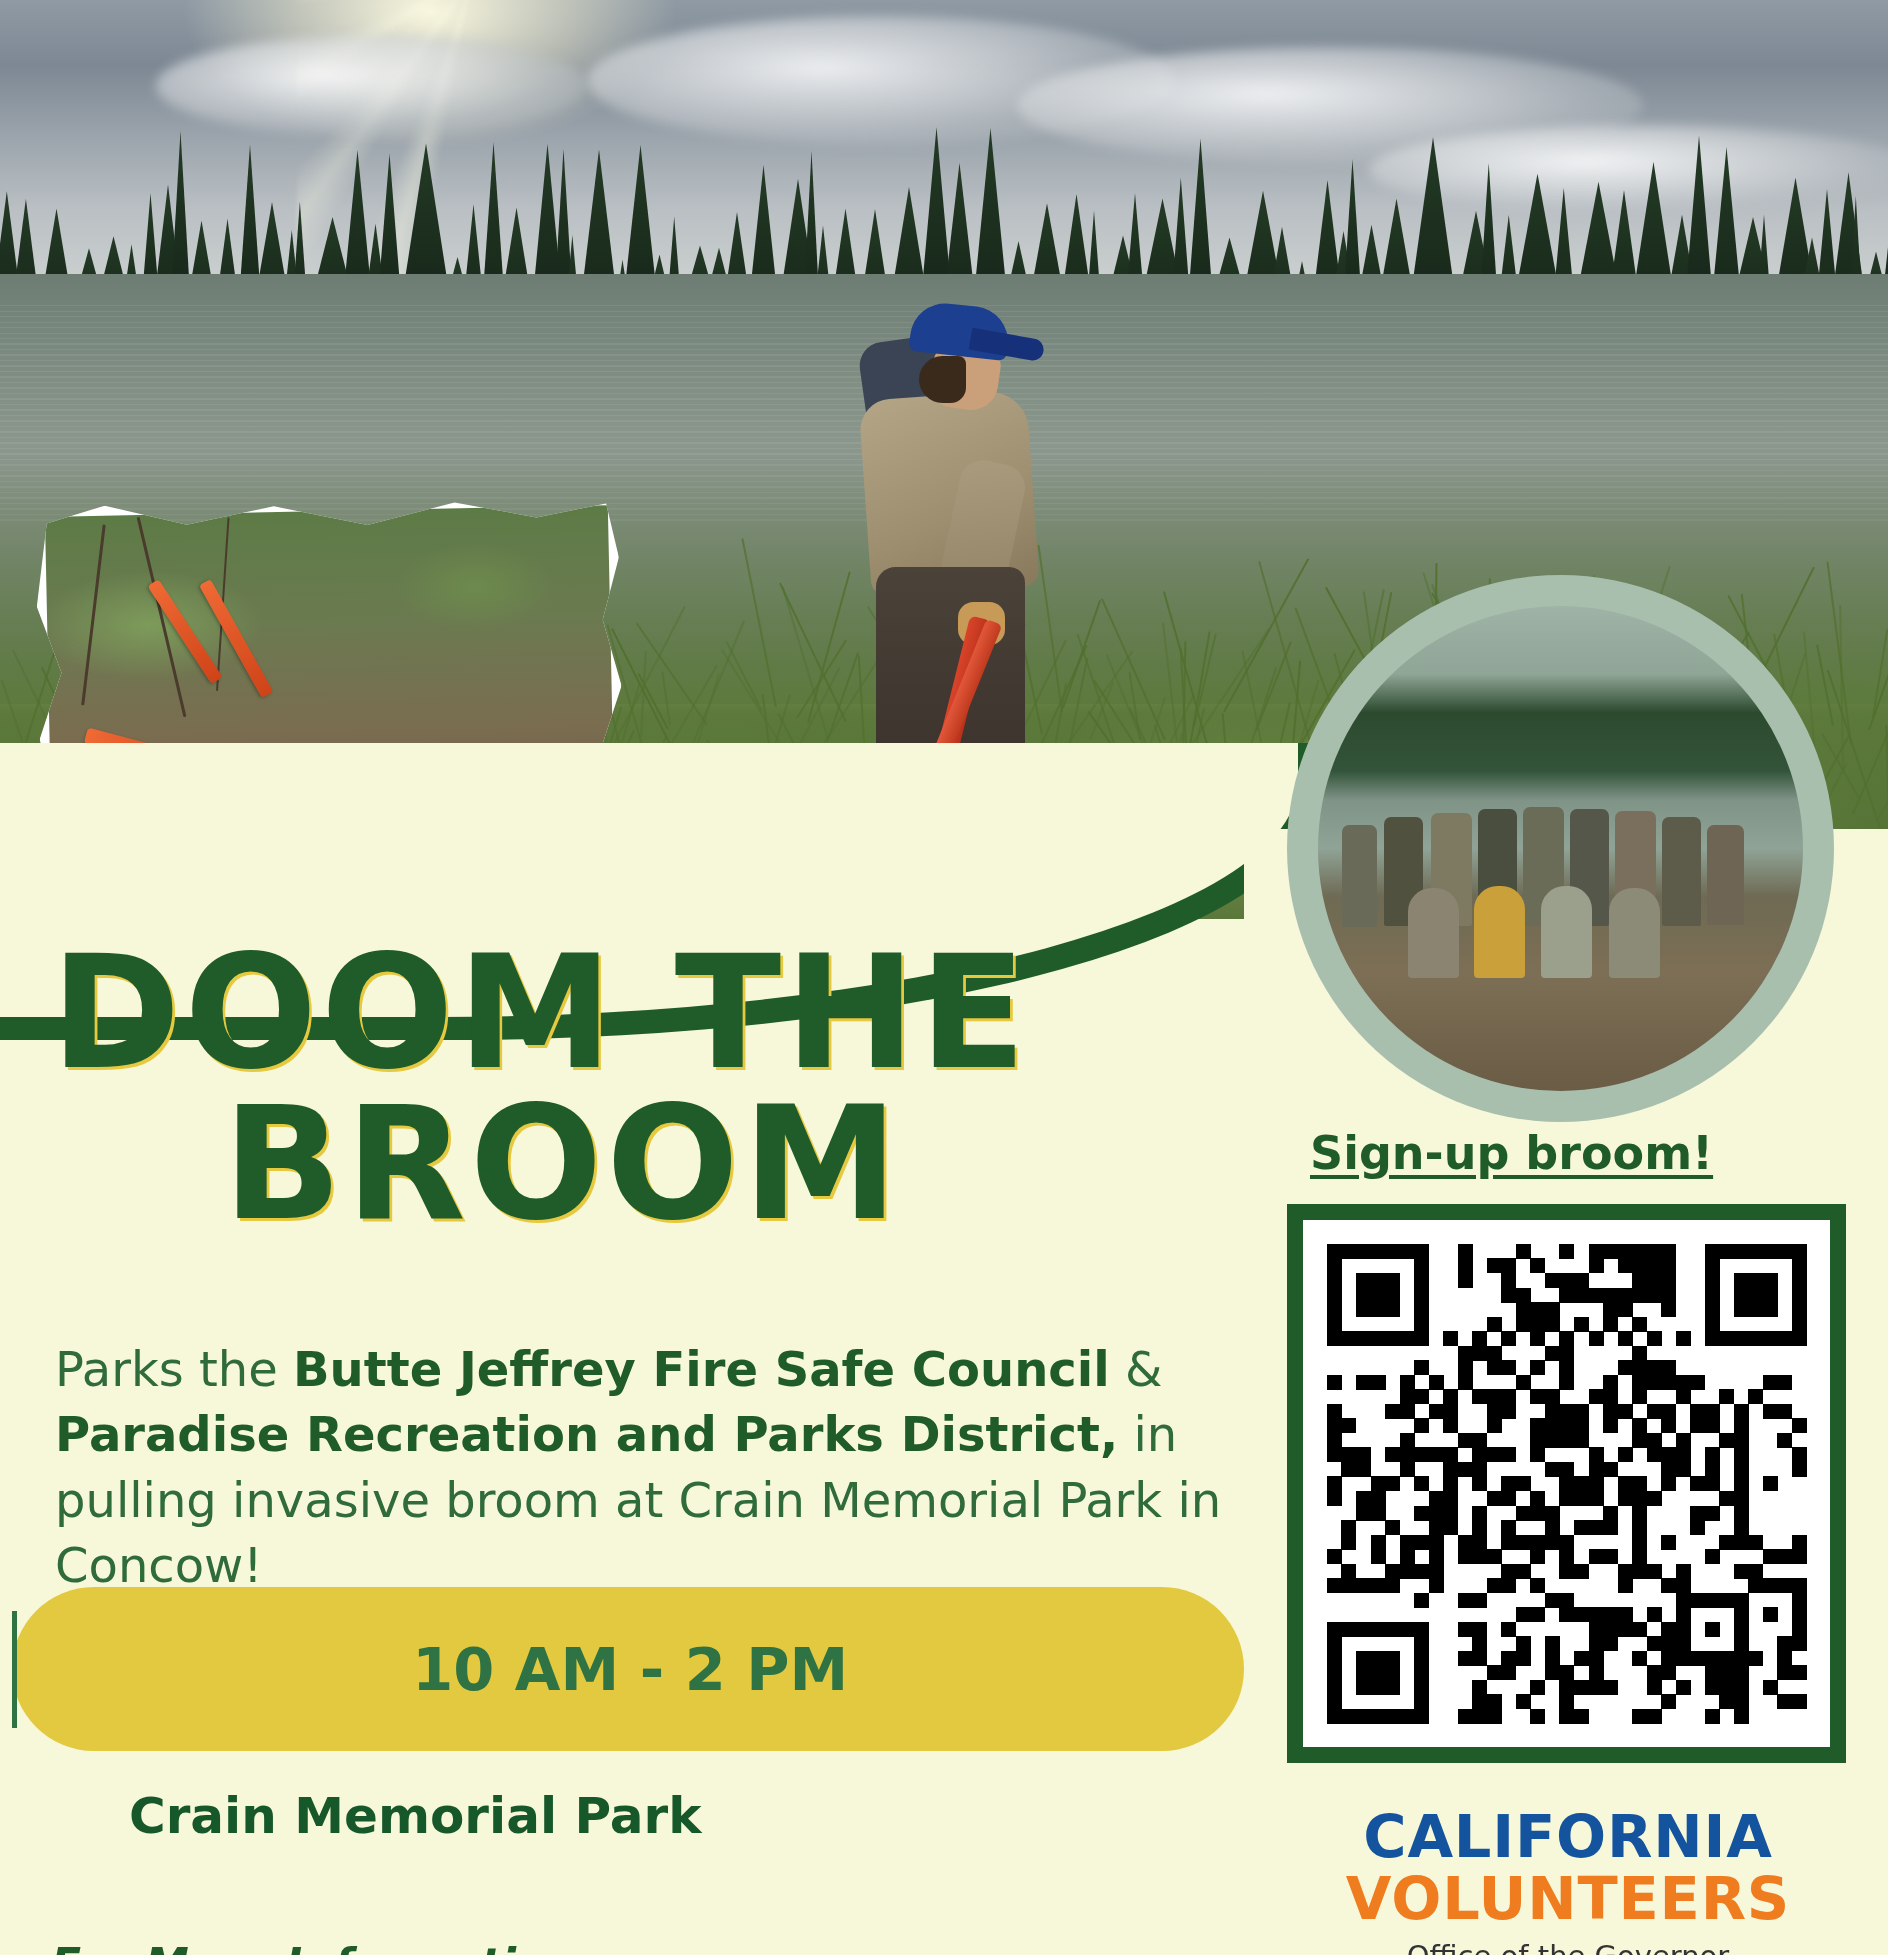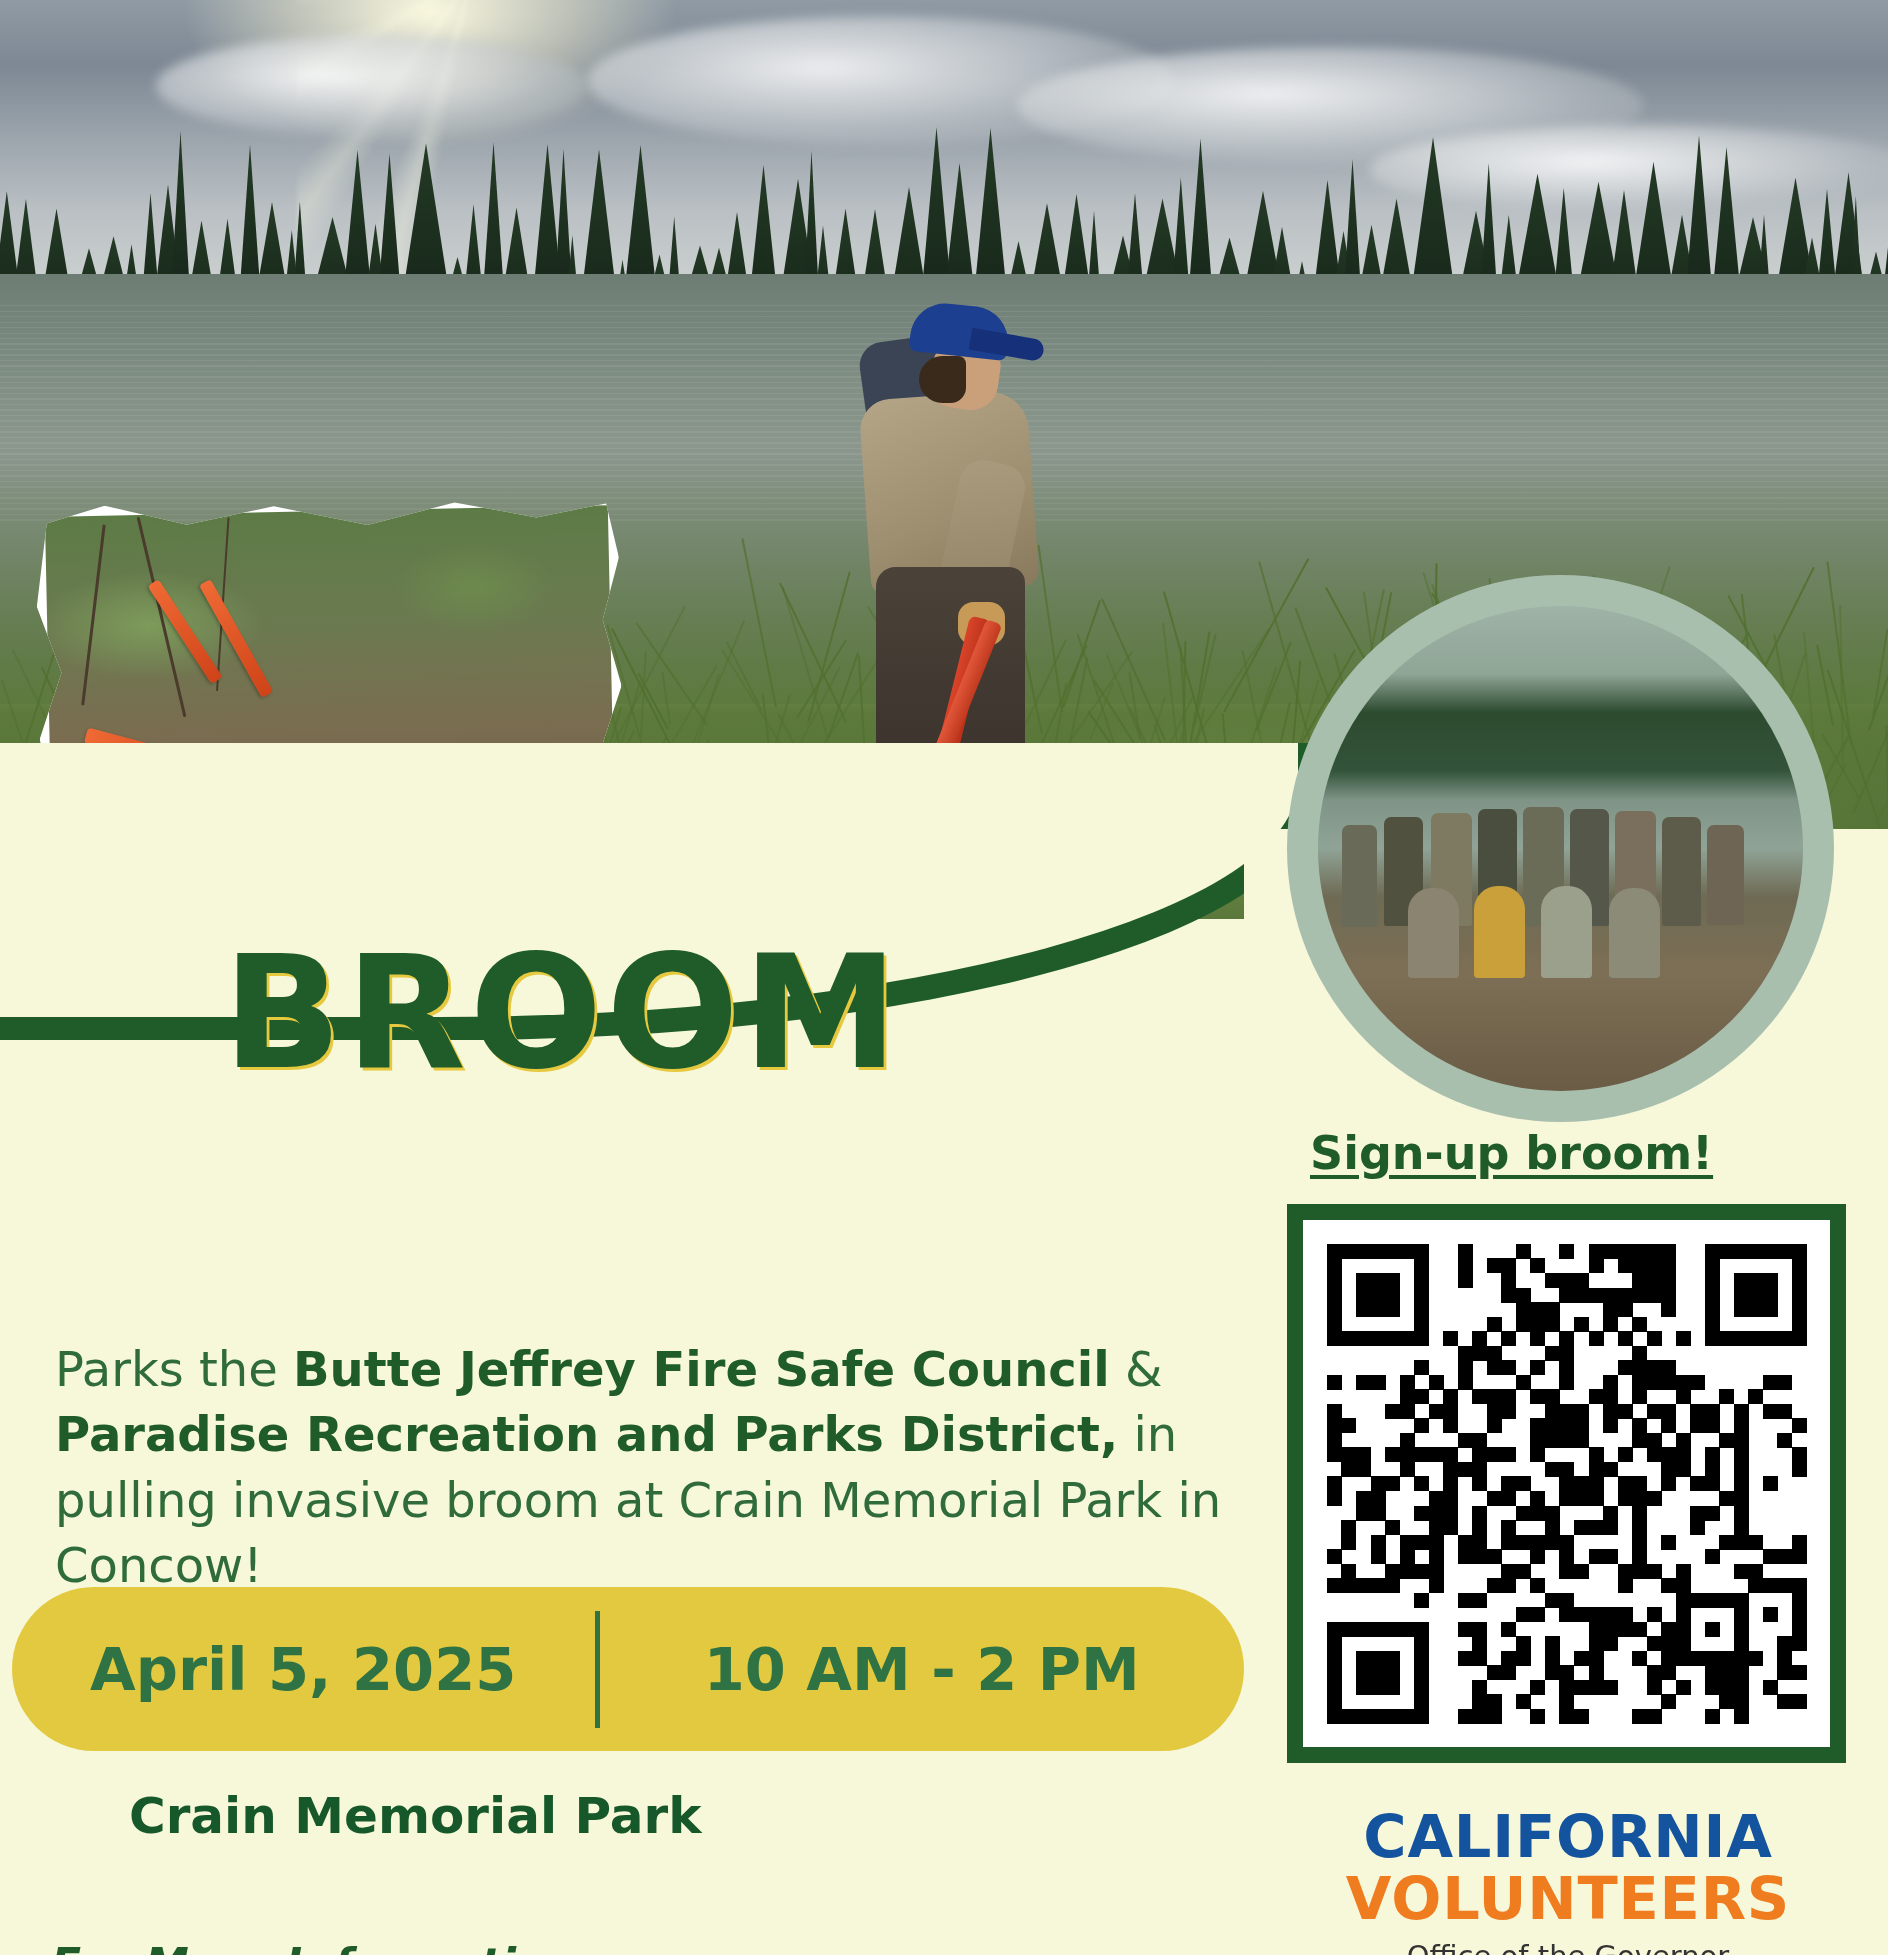--- a/index.html
+++ b/index.html
@@ -624,20 +624,21 @@
   <div class="gc-person" style="left:389px; top:219px; width:37px; height:100px; background:#6e6554;"></div>
   <div class="gc-person" style="left:90px; top:282px; width:51px; height:90px; background:#8a8470; border-radius:23.5px 23.5px 3.9px 3.9px;"></div>
   <div class="gc-person" style="left:156px; top:280px; width:51px; height:92px; background:#c9a03a; border-radius:23.5px 23.5px 3.9px 3.9px;"></div>
   <div class="gc-person" style="left:223px; top:280px; width:51px; height:92px; background:#9aa08c; border-radius:23.5px 23.5px 3.9px 3.9px;"></div>
   <div class="gc-person" style="left:291px; top:282px; width:51px; height:90px; background:#8c8b78; border-radius:23.5px 23.5px 3.9px 3.9px;"></div>
 </div>
 
 <div class="content">
 
   <div class="title-block">
+    <div class="title-line title-1">DOOM THE</div>
     <div class="title-line title-2">BROOM</div>
   </div>
 
   <div class="signup-link">Sign-up broom!</div>
 
   <div class="qr-frame">
     <div class="qr-inner" id="qr">
         <div class="qr-cell" style="left: 0px; top: 0px; width: 15px; height: 15px;"></div>
         <div class="qr-cell" style="left: 14.5px; top: 0px; width: 15px; height: 15px;"></div>
         <div class="qr-cell" style="left: 29px; top: 0px; width: 15px; height: 15px;"></div>
@@ -1157,21 +1158,20 @@
         <div class="qr-cell" style="left: 378px; top: 465px; width: 15px; height: 15px;"></div>
         <div class="qr-cell" style="left: 407px; top: 465px; width: 15px; height: 15px;"></div>
       </div>
   </div>
 
   <div class="blurb">
     <span>Parks the </span><b>Butte Jeffrey Fire Safe Council</b><span> &amp; </span><b>Paradise Recreation and Parks District,</b><span> in pulling invasive broom at Crain Memorial Park in Concow!</span>
   </div>
 
   <div class="datepill">
-    <div class="date">April 5, 2025</div>
     <div class="sep"></div>
     <div class="time">10 AM - 2 PM</div>
   </div>
 
   <div class="venue">
     <div class="venue-name">Crain Memorial Park</div>
   </div>
 
   <div class="moreinfo-label">For More Information:</div>
 

